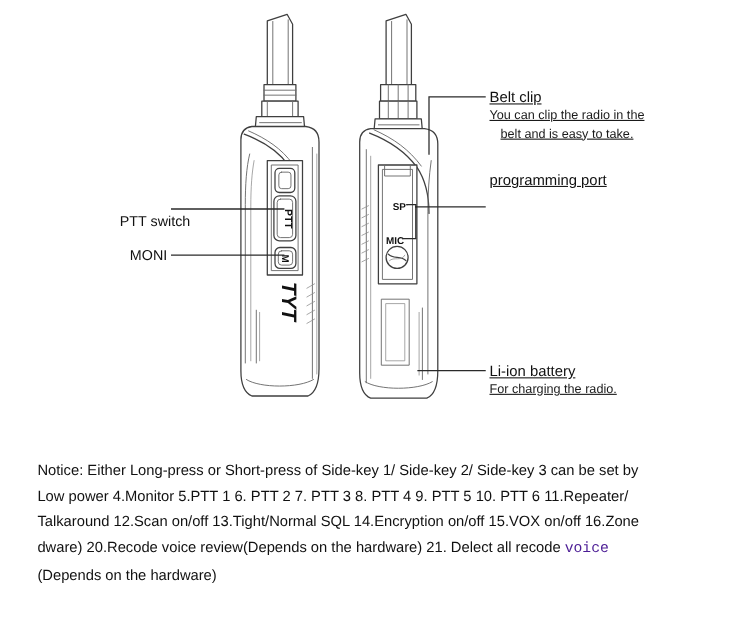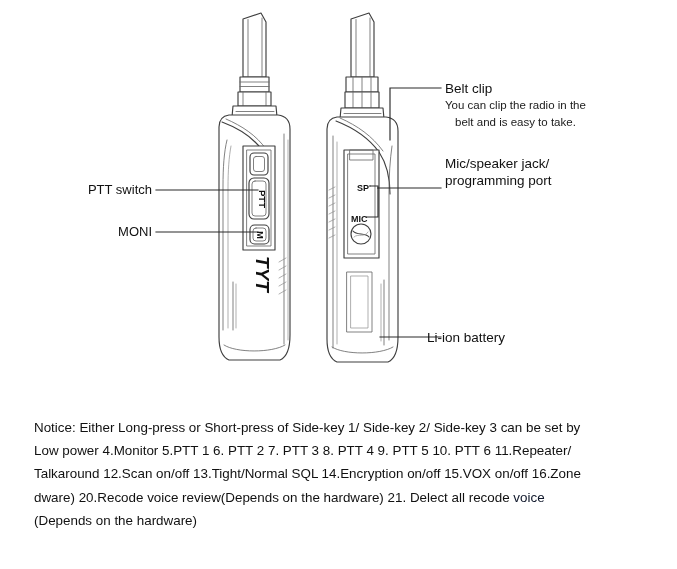--- a/index.html
+++ b/index.html
@@ -19,20 +19,21 @@
 
   #diagram-canvas {
     position: absolute;
     left: 0; top: 0;
     width: 677px;
     height: 390px;
   }
 
   .callout {
     position: absolute;
+    text-decoration: underline;
   }
   .callout-title {
     font-size: 13.5px;
     line-height: 17px;
     color: #111;
     white-space: nowrap;
   }
   .callout-body {
     font-size: 11.5px;
     line-height: 16.5px;
@@ -45,37 +46,37 @@
     position: absolute;
     font-size: 13px;
     line-height: 15px;
     color: #111;
     white-space: nowrap;
     text-align: right;
   }
 
   #belt-clip-callout { left: 445px; top: 80px; }
   #mic-jack-callout  { left: 445px; top: 155px; }
-  #battery-callout   { left: 427px; top: 329px; }
-
-  #ptt-switch-label  { left: 0px;  top: 182px; width: 152px; }
+  #battery-callout   { left: 445px; top: 329px; }
+
+  #ptt-switch-label  { left: 0px;  top: 193px; width: 152px; padding-left: 21px; }
   #moni-label        { left: 0px;  top: 224px; width: 152px; }
 
   #notice-block {
     position: absolute;
     left: 34px;
     top: 400px;
     width: 613px;
     font-size: 13.4px;
     line-height: 23.2px;
     color: #111;
     margin-top: 16px;
   }
   #notice-block .nline { white-space: nowrap; }
-  #notice-block .fade-tail { color: #0f172a; }
+  #notice-block .fade-tail { color: #4c1d95; font-family: Liberation Mono, monospace; }
 </style>
 </head>
 <body>
 
 <svg id="diagram-canvas" viewBox="0 0 677 390" xmlns="http://www.w3.org/2000/svg">
   <defs>
     <style>
       .ln   { fill:none; stroke:#3f3f3f; stroke-width:1.15; stroke-linejoin:round; stroke-linecap:round; }
       .ln-t { fill:none; stroke:#6a6a6a; stroke-width:0.85; stroke-linejoin:round; stroke-linecap:round; }
       .ln-f { fill:none; stroke:#8d8d8d; stroke-width:0.7;  stroke-linejoin:round; stroke-linecap:round; }
@@ -262,26 +263,28 @@
 
 <div class="callout" id="belt-clip-callout">
   <div class="callout-title">Belt clip</div>
   <div class="callout-body">
     <div>You can clip the radio in the</div>
     <div>belt and is easy to take.</div>
   </div>
 </div>
 
 <div class="callout" id="mic-jack-callout">
-  <div class="callout-title">Mic/speaker jack/</div>
   <div class="callout-title">programming port</div>
 </div>
 
 <div class="callout" id="battery-callout">
   <div class="callout-title">Li-ion battery</div>
+  <div class="callout-body">
+    <div>For charging the radio.</div>
+  </div>
 </div>
 
 <div id="notice-block">
   <div class="nline">Notice: Either Long-press or Short-press of Side-key 1/ Side-key 2/ Side-key 3 can be set by</div>
   <div class="nline">Low power  4.Monitor  5.PTT 1  6. PTT 2  7. PTT 3  8. PTT 4  9. PTT 5  10. PTT 6  11.Repeater/</div>
   <div class="nline">Talkaround  12.Scan on/off  13.Tight/Normal SQL  14.Encryption on/off  15.VOX on/off  16.Zone</div>
   <div class="nline"><span>dware)  20.Recode voice review(Depends on the hardware)  21. Delect all recode </span><span class="fade-tail">voice</span></div>
   <div class="nline">(Depends on the hardware)</div>
 </div>
 

